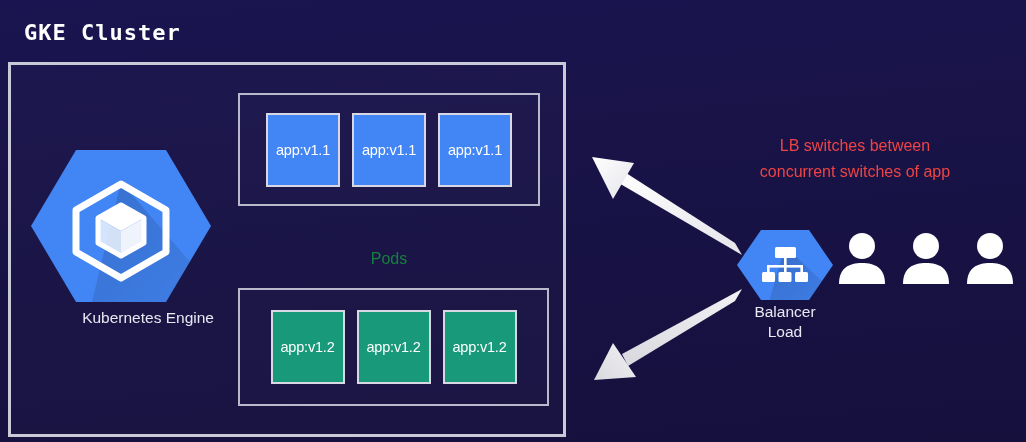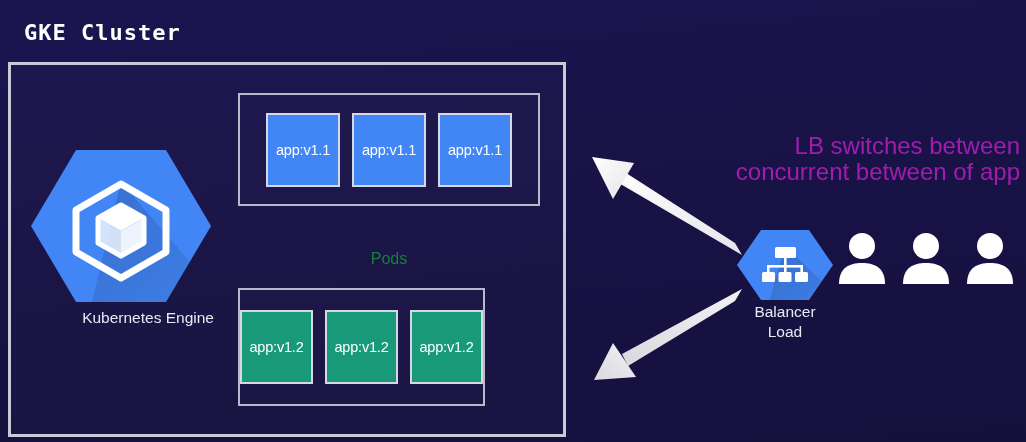--- a/index.html
+++ b/index.html
@@ -38,21 +38,21 @@
     text-align:right; font-size:15.5px; color:#e8e8f2;
     font-family:"Liberation Sans",sans-serif;
   }
 
   
   .pods-group {
     position:absolute; border:2px solid #b9b9cc;
     background:rgba(255,255,255,0.01);
   }
   .pods-group.top    { left:238px; top:93px;  width:302px; height:113px; }
-  .pods-group.bottom { left:238px; top:288px; width:247px; height:118px; }
+  .pods-group.bottom { left:238px; top:288px; width:311px; height:118px; }
   .pods-row { position:absolute; inset:0; display:flex; align-items:center;
               justify-content:center; gap:12px; }
   .pod {
     width:74px; height:74px;
     border:2px solid #d8d8e4;
     display:flex; align-items:center; justify-content:center;
     font-size:14.5px; color:#ffffff; letter-spacing:-0.2px;
     font-family:"Liberation Sans",sans-serif;
   }
   .pod.v11 { background:#4285f4; }
@@ -73,22 +73,22 @@
     position:absolute; left:-12px; right:-12px; top:74px;
     text-align:center; font-size:15.5px; line-height:20px; color:#e8e8f2;
   }
 
   
   .users { position:absolute; left:838px; top:232px; display:flex; gap:16px; }
 
   
   .annotation {
     position:absolute; left:690px; top:133px; width:330px;
-    text-align:right; font-size:24px; line-height:26px;
-    color:#a21caf; font-family:"Liberation Sans",sans-serif;
+    text-align:center; font-size:16px; line-height:26px;
+    color:#ef4444; font-family:"Liberation Sans",sans-serif;
   }
   .annotation span { display:block; }
 </style>
 </head>
 <body>
 
 <div id="stage">
 
   <div class="cluster-title">GKE Cluster</div>
 
@@ -158,21 +158,21 @@
     </g>
 
     <g>
       <polygon fill="url(#arrDn)" points="742,289 735,301 628,366 622,354"></polygon>
       <polygon fill="url(#arrDn)" points="594,380 613,343 636,377"></polygon>
     </g>
   </svg>
 
   <div class="annotation">
     <span>LB switches between</span>
-    <span>concurrent between of app</span>
+    <span>concurrent switches of app</span>
   </div>
 
   <div class="lb-node">
     <div class="lb-hex">
       <svg width="96" height="74" viewBox="0 0 96 74">
         <defs>
           <clipPath id="lbclip">
             <polygon points="24,2 72,2 96,37 72,72 24,72 0,37"></polygon>
           </clipPath>
           <linearGradient id="lbshadow" x1="0" y1="0" x2="1" y2="1">

